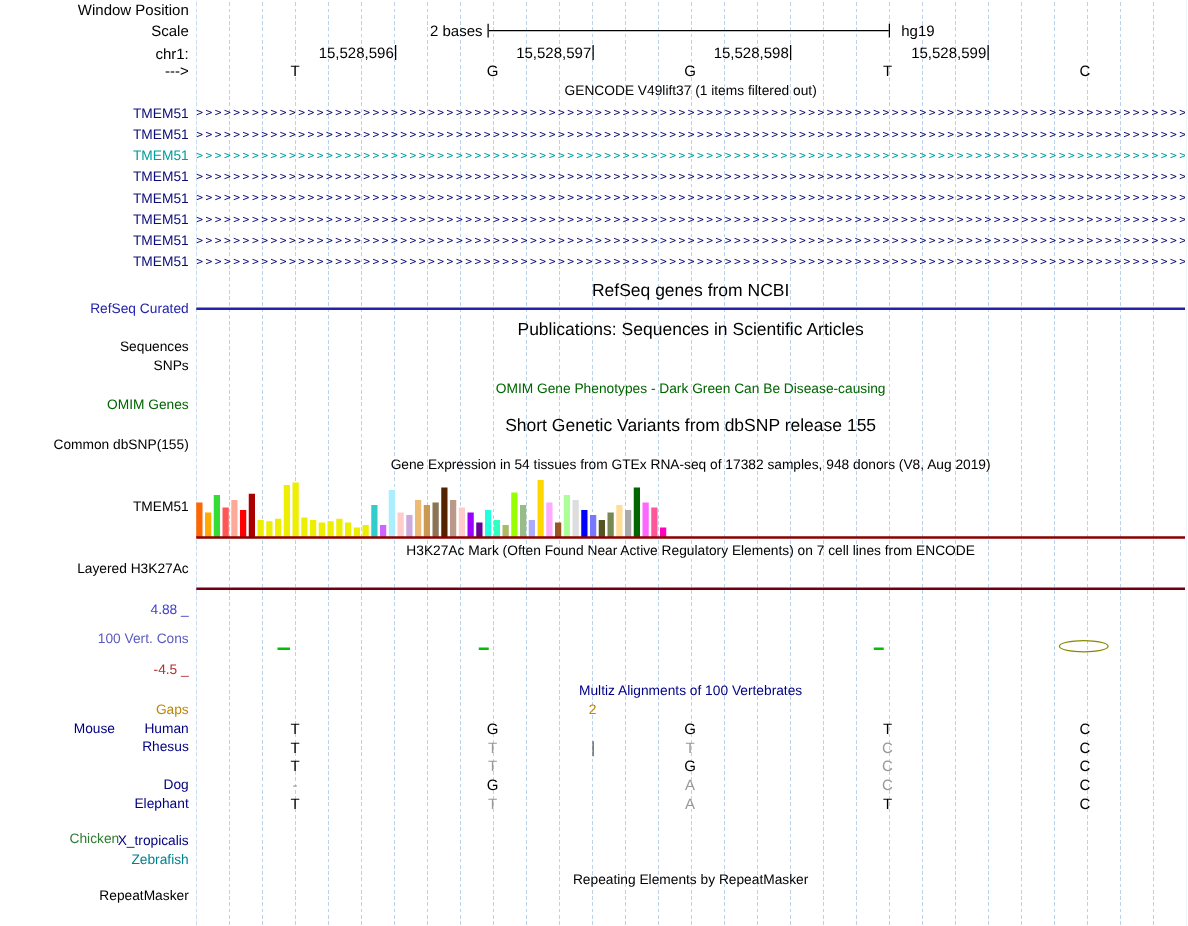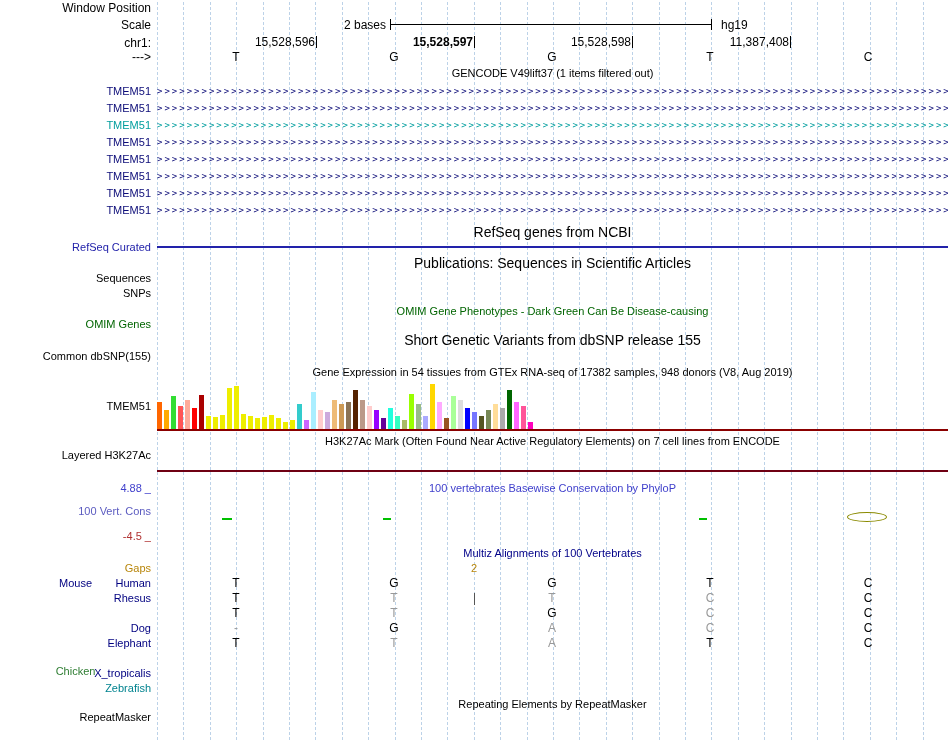--- a/index.html
+++ b/index.html
@@ -52,23 +52,23 @@
   <div class="side-label hdr" style="top:1px">Window Position</div>
 
   <div class="side-label hdr" style="top:18px">Scale</div>
   <div class="scale-text">2 bases</div>
   <div class="scalebar"></div>
   <div class="hg19">hg19</div>
 
   <div class="side-label hdr" style="top:36px">chr1:</div>
   <div class="ruler-row">
       <div class="ruler-num" style="left: 185px;">15,528,596</div>
-      <div class="ruler-num" style="left: 343px; font-weight: bold;">15,528,597</div>
+      <div class="ruler-num" style="left: 343px;">15,528,597</div>
       <div class="ruler-num" style="left: 501px;">15,528,598</div>
-      <div class="ruler-num" style="left: 659px;">11,387,408</div>
+      <div class="ruler-num" style="left: 659px;">15,528,599</div>
     </div>
 
   <div class="side-label hdr" style="top:50px">---&gt;</div>
   <div class="bases-row">
       <span class="base-letter" style="left: 236px;">T</span>
       <span class="base-letter" style="left: 394px;">G</span>
       <span class="base-letter" style="left: 552px;">G</span>
       <span class="base-letter" style="left: 710px;">T</span>
       <span class="base-letter" style="left: 868px;">C</span>
     </div>
@@ -147,21 +147,20 @@
       <div class="gtex-bar" style="left: 364px; height: 24px; background: rgb(255, 85, 153);"></div>
       <div class="gtex-bar" style="left: 371px; height: 8px; background: rgb(255, 0, 187);"></div>
     </div>
   <div class="hline" style="top: 429px; height: 2px; background: rgb(139, 0, 0);"></div>
 
   <div class="title" style="top:434px">H3K27Ac Mark (Often Found Near Active Regulatory Elements) on 7 cell lines from ENCODE</div>
   <div class="side-label" style="top:448px">Layered H3K27Ac</div>
   <div class="hline" style="top: 470px; height: 2px; background: rgb(111, 0, 19);"></div>
 
   <div class="side-label" style="top: 481px; color: rgb(64, 64, 204);">4.88 _</div>
-  <div class="title" style="top: 481px; color: rgb(64, 64, 204);">100 vertebrates Basewise Conservation by PhyloP</div>
   <div class="side-label" style="top: 504px; color: rgb(91, 91, 192);">100 Vert. Cons</div>
   <div class="cons-dash" style="left: 222px; top: 518px; width: 10px; background: rgb(0, 192, 0);"></div>
   <div class="cons-dash" style="left: 383px; top: 518px; width: 8px; background: rgb(0, 192, 0);"></div>
   <div class="cons-dash" style="left: 699px; top: 518px; width: 8px; background: rgb(0, 192, 0);"></div>
   <div class="cons-ellipse" style="border-color: rgb(138, 138, 0);"></div>
   <div class="side-label" style="top: 529px; color: rgb(176, 48, 48);">-4.5 _</div>
 
   <div class="title" style="top: 546px; color: rgb(0, 0, 136);">Multiz Alignments of 100 Vertebrates</div>
   <div class="side-label" style="top: 561px; color: rgb(184, 134, 11);">Gaps</div>
   <div class="gap-count" style="color: rgb(184, 134, 11);">2</div>

